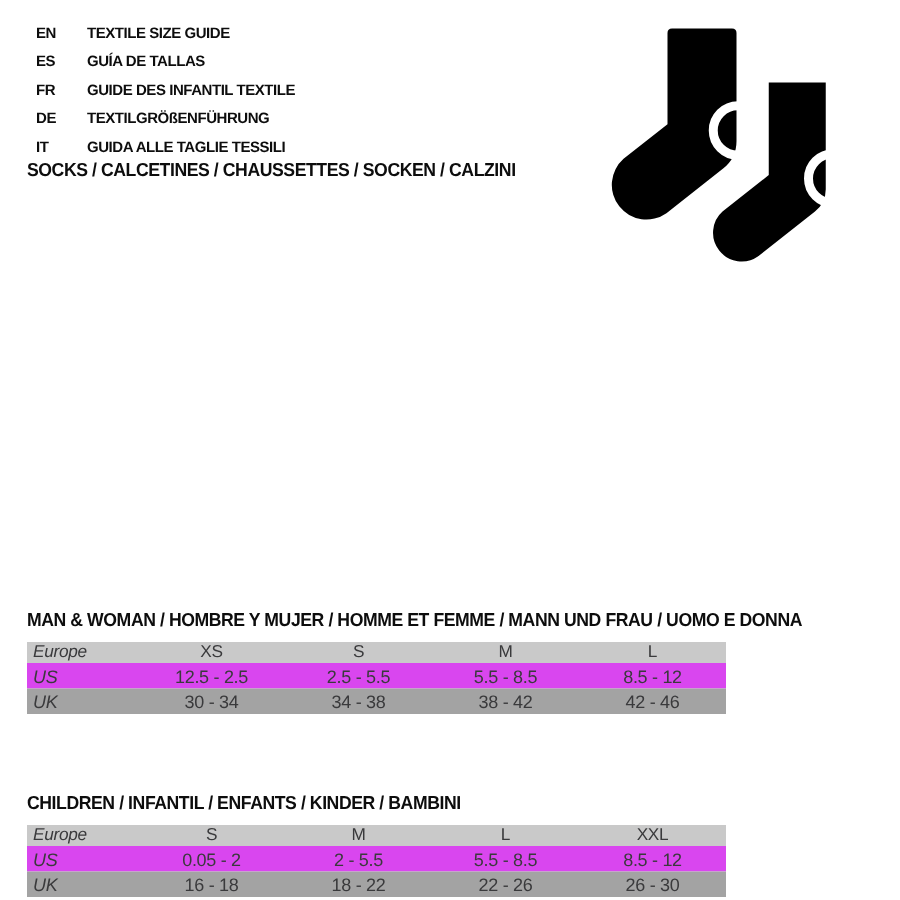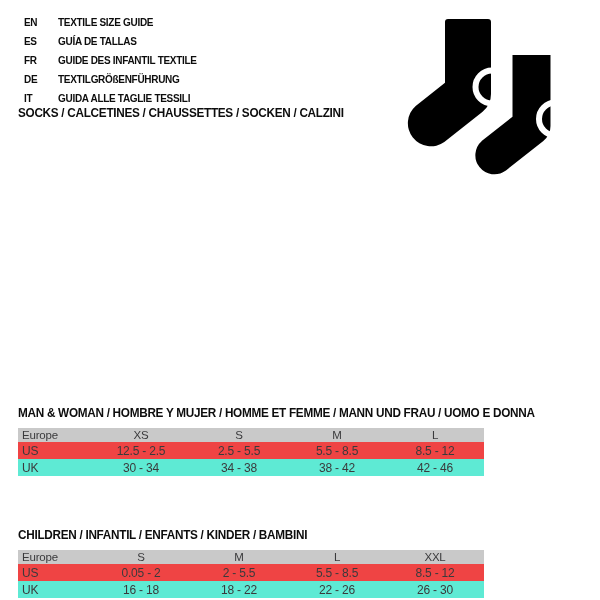--- a/index.html
+++ b/index.html
@@ -42,25 +42,25 @@
     margin:0 0 8px 0;font-size:12.5px;font-weight:bold;
     color:#0d0d0d;line-height:13px;
   }
   table.size-table{border-collapse:collapse;table-layout:fixed;width:466px;}
   col.label-col{width:74px;}
   .size-table th{
     background:#c9c9c9;font-weight:normal;font-size:11.5px;color:#3a3a3c;
     height:14px;padding:0;text-align:center;letter-spacing:-0.2px;
   }
   .size-table td{
-    background:#ef4444;font-size:12px;color:#3a3a3c;
+    background:#d946ef;font-size:12px;color:#3a3a3c;
     height:17px;padding:0;text-align:center;letter-spacing:-0.2px;
   }
-  .size-table .left{text-align:left;padding-left:4px;}
-  .size-table tr.alt td{background:#5eead4;}
+  .size-table .left{text-align:left;padding-left:4px;font-style:italic;}
+  .size-table tr.alt td{background:#a3a3a3;}
 </style>
 </head>
 <body>
 
 <div class="canvas">
 
   <div class="lang-list">
     <div class="lang-row">
       <span class="lang-code">EN</span>
       <span class="lang-text">TEXTILE SIZE GUIDE</span>

